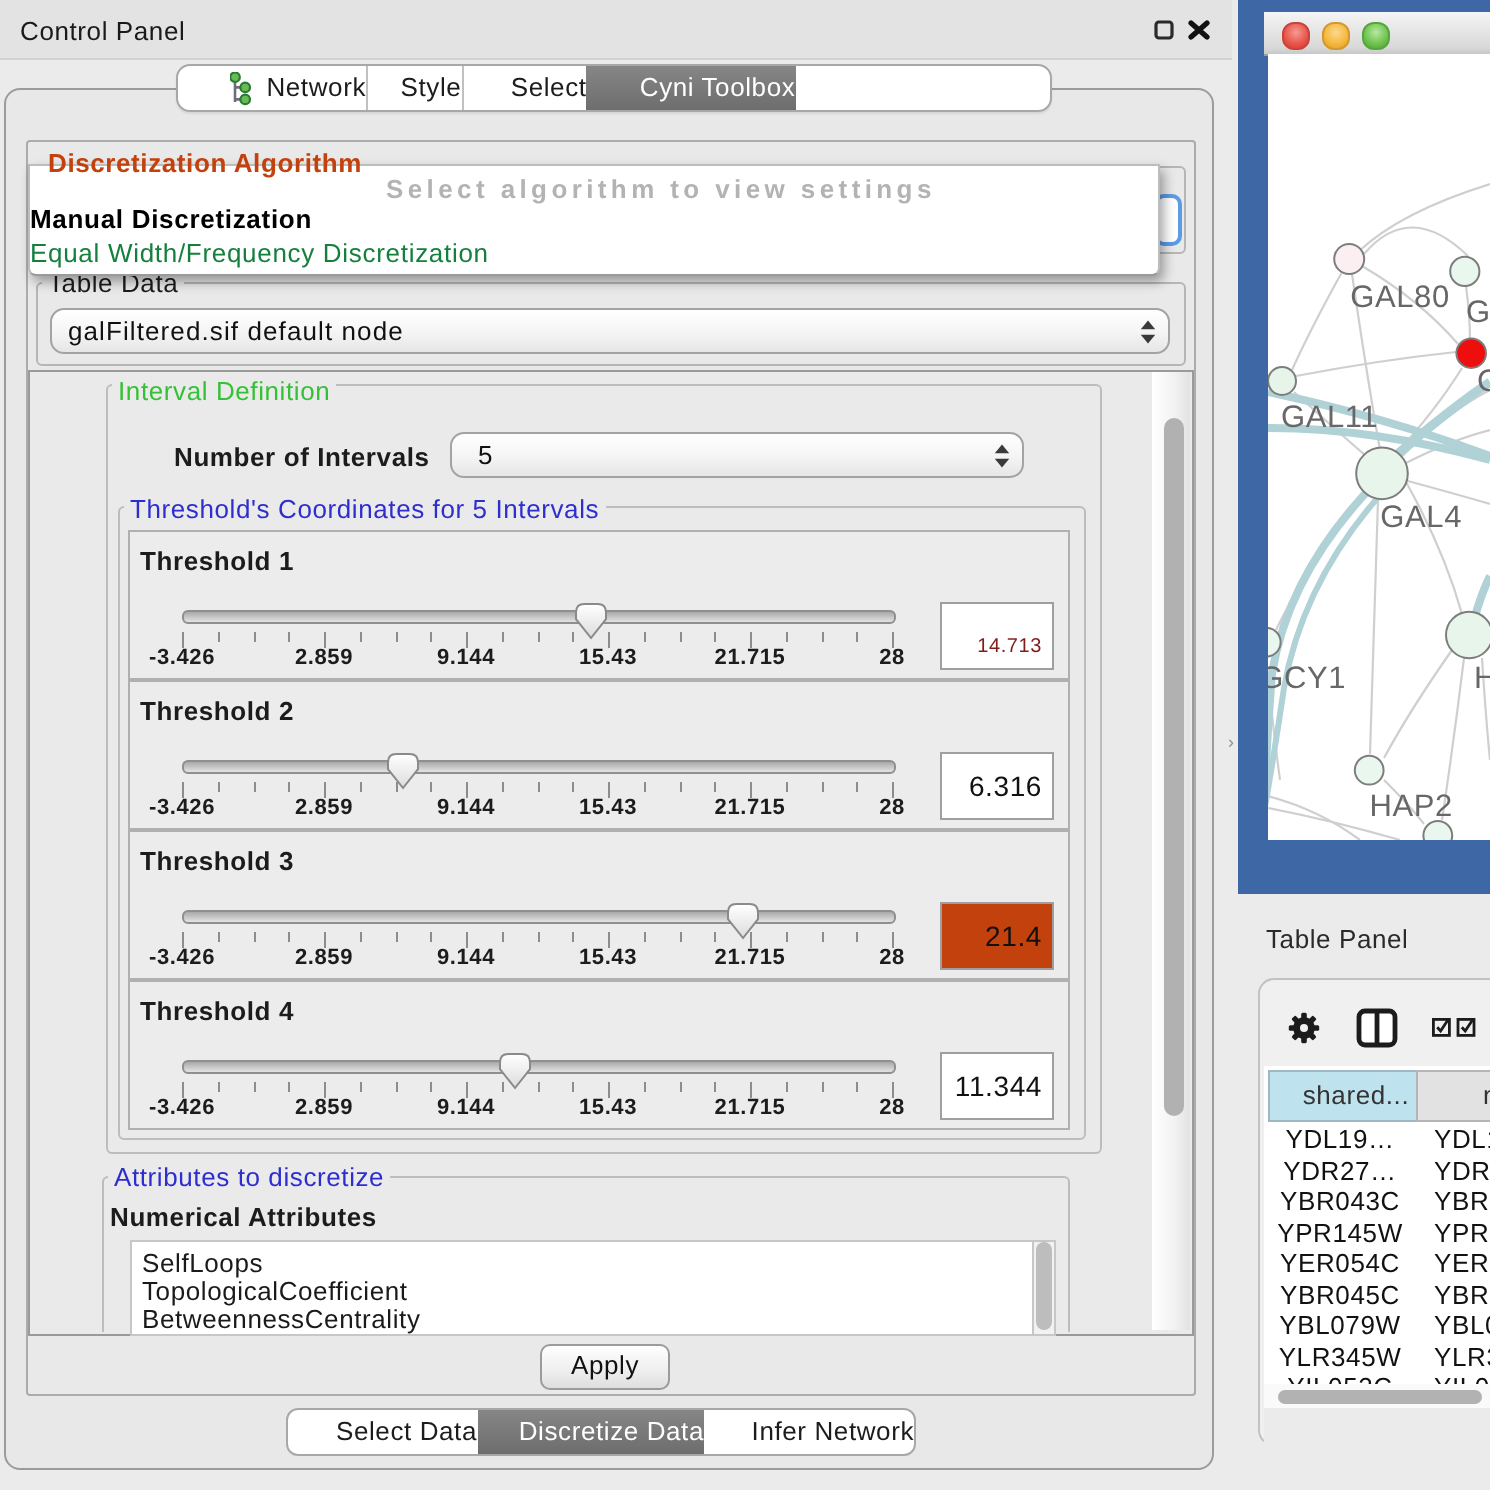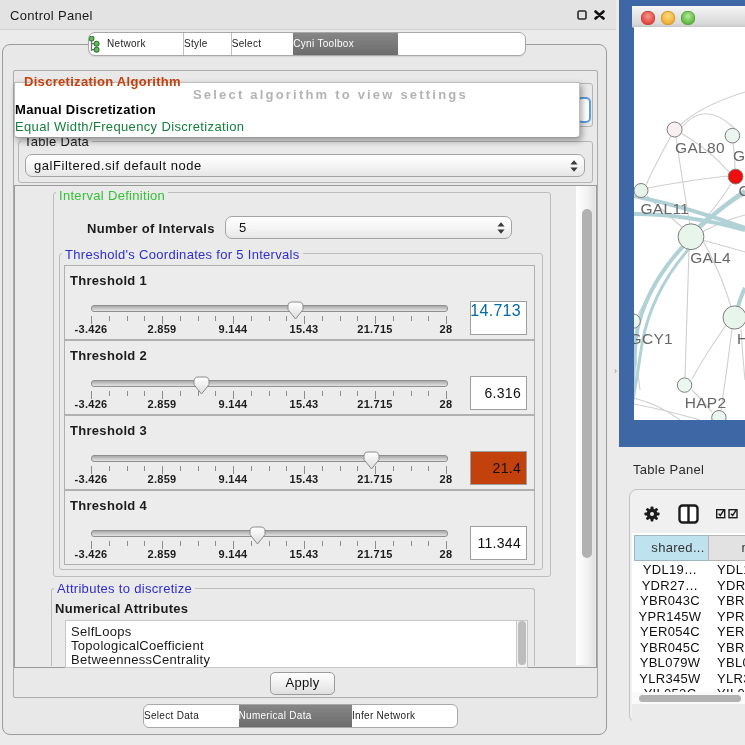--- a/index.html
+++ b/index.html
@@ -3,21 +3,21 @@
 <meta charset="utf-8">
 <style>
   html,body{margin:0;padding:0;}
   body{width:745px;height:745px;position:relative;overflow:hidden;
        background:#ebebeb;font-family:"Liberation Sans",sans-serif;letter-spacing:0.3px;
        -webkit-font-smoothing:antialiased;}
   .ab{position:absolute;}
   .txt{position:absolute;white-space:nowrap;}
   .groupbox{position:absolute;border:1px solid #b6b6b6;border-radius:3px;}
   .gtitle{position:absolute;font-size:13px;background:#e9e9e9;padding:0 3px;line-height:13px;}
-  .seg{display:flex;align-items:center;justify-content:flex-start;font-size:10px;color:#1c1c1c;height:100%;}
+  .seg{display:flex;align-items:center;justify-content:flex-end;font-size:13px;color:#1c1c1c;height:100%;}
   .segline{border-left:1px solid #c0c0c0;}
   .combo{position:absolute;border:1px solid #a3a3a3;border-radius:5px;
     background:linear-gradient(180deg,#ffffff 0%,#f4f4f4 55%,#e6e6e6 100%);
     font-size:13px;color:#111;}
 </style>
 </head>
 <body>
 
 <div class="ab" style="left:0;top:0;width:616px;height:29px;background:#e3e3e3;border-bottom:1px solid #d2d2d2;"></div>
 <div class="txt" style="left:10px;top:8px;font-size:13px;color:#1a1a1a;">Control Panel</div>
@@ -99,21 +99,21 @@
     <svg class="ab" style="left:287.4px;top:301px;" width="17" height="19" viewBox="0 0 17 19">
     <defs>
         <linearGradient id="tg265" x1="0" y1="0" x2="0" y2="1">
       <stop offset="0" stop-color="#ffffff"></stop>
           <stop offset="1" stop-color="#dcdcdc"></stop>
         </linearGradient>
       </defs>
     <path d="M1,5.2 Q1,1 5.2,1 L11.8,1 Q16,1 16,5.2 L16,8.6 L8.5,18 L1,8.6 Z" fill="url(#tg265)" stroke="#8a8a8a" stroke-width="1"></path>
   </svg>
     <div class="ab" style="left:470px;top:300.7px;width:55px;height:32px;background:#ffffff;border:1px solid #9f9f9f;">
-      <span style="position:absolute;right:5px;top:0;font-size:16px;color:#0369a1;">14.713</span>
+      <span style="position:absolute;right:5px;top:16px;font-size:10px;color:#7f1d1d;">14.713</span>
     </div>
     <div class="ab" style="left:64px;top:340px;width:469px;height:73px;background:#ececec;border:1px solid #b0b0b0;"></div>
     <div class="txt" style="left:70px;top:348px;font-size:13px;font-weight:bold;color:#1c1c1c;">Threshold 2</div>
     <div class="ab" style="left:91px;top:380px;width:355px;height:5px;border:1px solid #8f8f8f;border-radius:3px;background:linear-gradient(180deg,#a9a9a9,#e3e3e3);"></div>
     <div class="ab" style="left:91.0px;top:391px;width:1px;height:8px;background:#8c8c8c;"></div>
     <div class="ab" style="left:108.8px;top:391px;width:1px;height:5px;background:#8c8c8c;"></div>
     <div class="ab" style="left:126.5px;top:391px;width:1px;height:5px;background:#8c8c8c;"></div>
     <div class="ab" style="left:144.3px;top:391px;width:1px;height:5px;background:#8c8c8c;"></div>
     <div class="ab" style="left:162.0px;top:391px;width:1px;height:8px;background:#8c8c8c;"></div>
     <div class="ab" style="left:179.8px;top:391px;width:1px;height:5px;background:#8c8c8c;"></div>
@@ -258,21 +258,21 @@
     Network</div>
   <div class="segline"></div>
   <div class="seg" style="width:46.7px;">Style</div>
   <div class="segline"></div>
   <div class="seg" style="width:61.6px;">Select</div>
   <div class="seg" style="width:104.4px;background:linear-gradient(180deg,#868686,#6d6d6d);color:#ffffff;">Cyni Toolbox</div>
 </div>
 
 <div class="ab" style="left:143px;top:704px;width:313px;height:21.5px;background:#ffffff;border:1px solid #a8a8a8;border-radius:6px;display:flex;overflow:hidden;">
   <div class="seg" style="width:94.5px;">Select Data</div>
-  <div class="seg" style="width:113.5px;background:linear-gradient(180deg,#868686,#6d6d6d);color:#ffffff;">Numerical Data</div>
+  <div class="seg" style="width:113.5px;background:linear-gradient(180deg,#868686,#6d6d6d);color:#ffffff;">Discretize Data</div>
   <div class="seg" style="flex:1;">Infer Network</div>
 </div>
 
 <div class="ab" style="left:577px;top:97px;width:10px;height:22px;border:2px solid #5b9ce4;border-radius:5px;background:#ffffff;"></div>
 
 <div class="ab" style="left:14px;top:82px;width:564px;height:54px;background:#ffffff;border:1px solid #bdbdbd;border-bottom-color:#9a9a9a;border-radius:0 0 4px 4px;box-shadow:2px 3px 6px rgba(0,0,0,0.35);"></div>
 <div class="txt" style="left:193px;top:87px;font-size:13px;font-weight:bold;letter-spacing:2.2px;color:#b3b3b3;">Select algorithm to view settings</div>
 <div class="txt" style="left:15px;top:102px;font-size:13px;font-weight:bold;letter-spacing:0.35px;color:#000;">Manual Discretization</div>
 <div class="txt" style="left:15px;top:119px;font-size:13px;letter-spacing:0.35px;color:#15803d;">Equal Width/Frequency Discretization</div>
 

